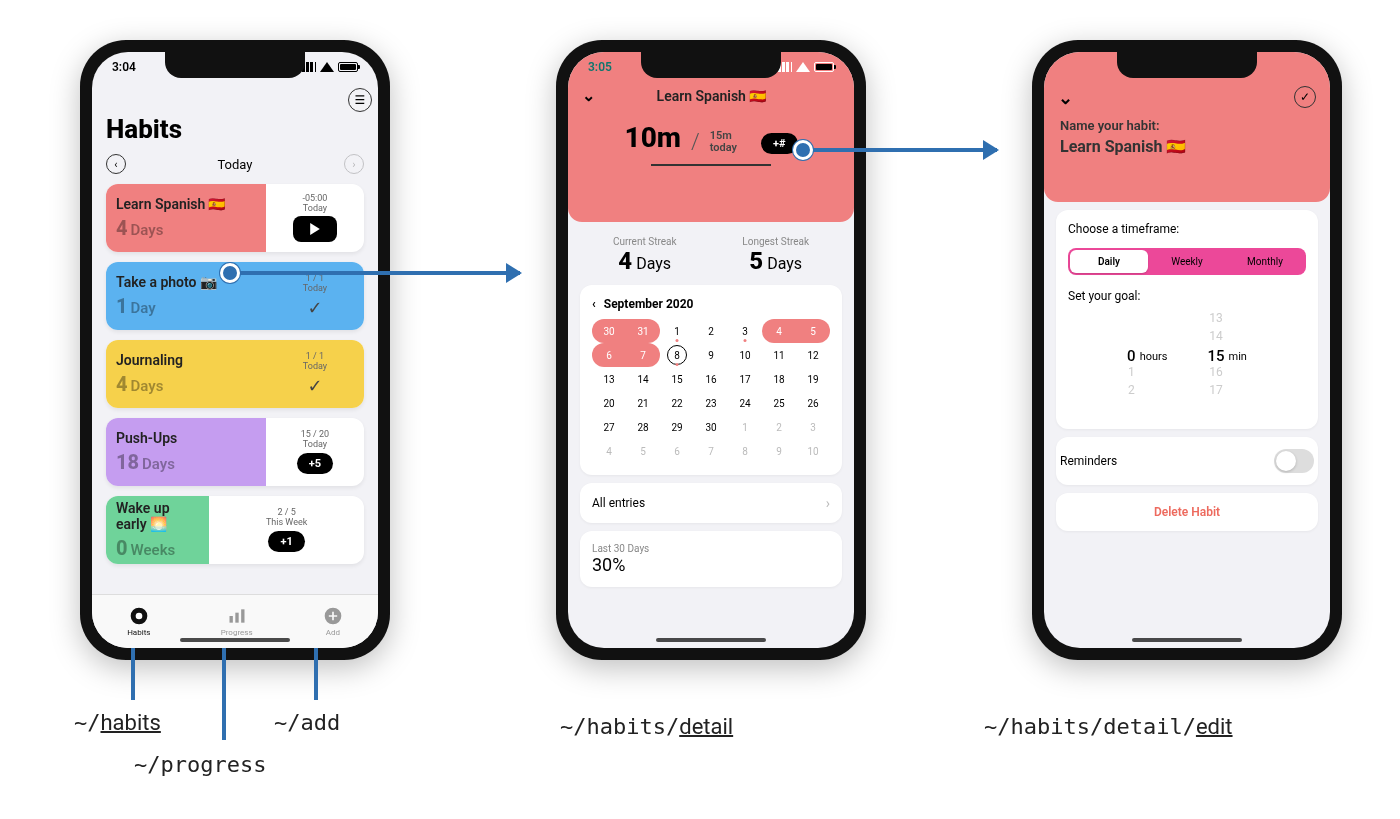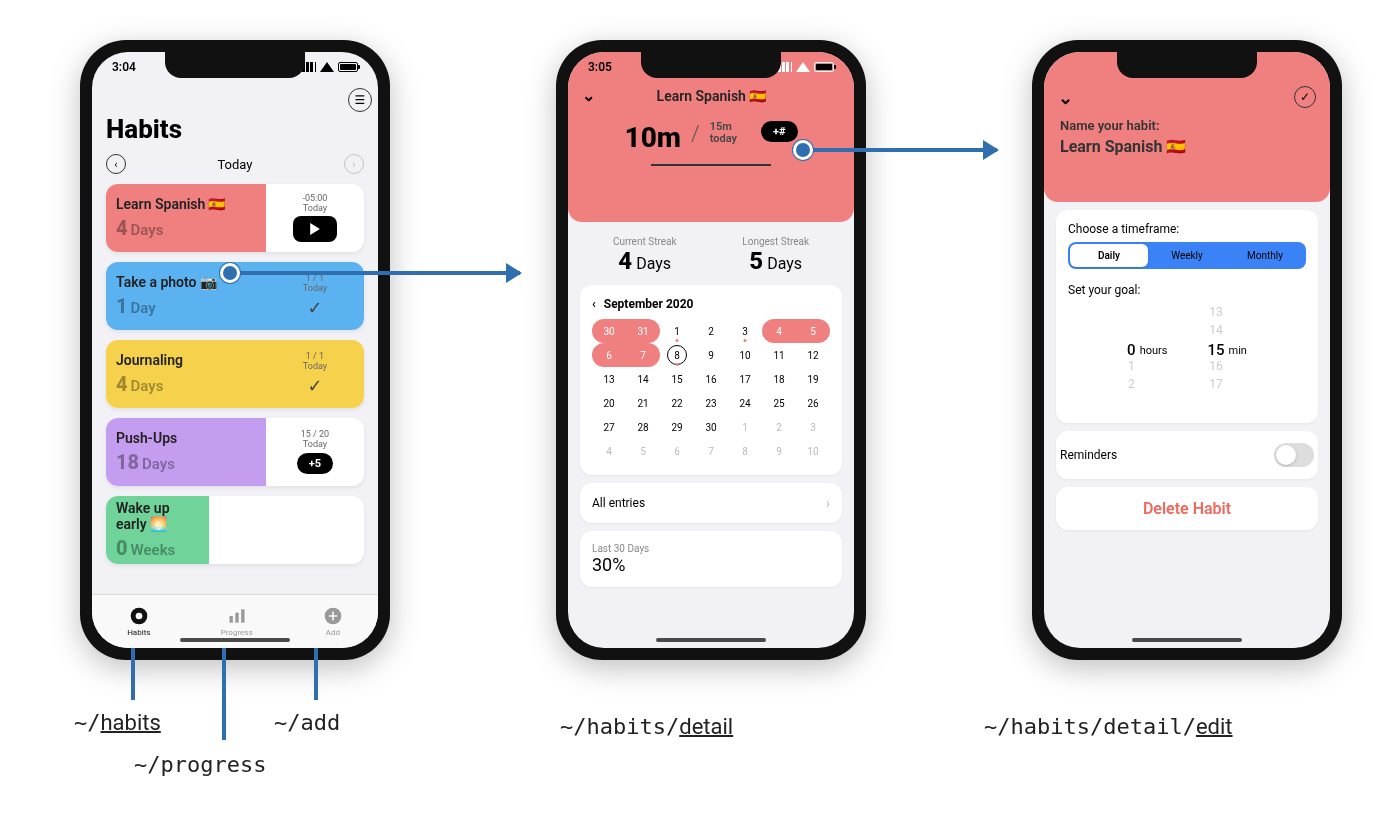--- a/index.html
+++ b/index.html
@@ -43,21 +43,21 @@
   .play svg{width:12px;height:12px;fill:#fff}
   .check{font-size:18px;color:#444}
   .tabbar{position:absolute;bottom:0;left:0;right:0;height:54px;background:#f9f9f9;border-top:1px solid #ddd;display:flex;justify-content:space-around;align-items:center;z-index:10}
   .tab{display:flex;flex-direction:column;align-items:center;gap:2px;font-size:8px;color:#999}
   .tab.active{color:#111}
   .tab svg{width:20px;height:20px}
 
   
   .s2-header{position:absolute;top:0;left:0;right:0;height:170px;background:#f08080;border-radius:0 0 14px 14px;padding-top:34px}
   .s2-title{text-align:center;font-size:14px;font-weight:600;color:#222}
-  .s2-stat-row{display:flex;align-items:flex-start;justify-content:center;gap:10px;margin-top:16px}
+  .s2-stat-row{display:flex;align-items:flex-end;justify-content:center;gap:10px;margin-top:16px}
   .s2-big{font-size:28px;font-weight:800}
   .s2-slash{font-size:22px;font-weight:300;color:#555}
   .s2-sm{font-size:11px;line-height:1.1;font-weight:600;color:#444;text-align:left}
   .s2-chip{background:#000;color:#fff;font-size:11px;font-weight:700;border-radius:14px;padding:4px 12px;margin-left:14px}
   .s2-underline{height:2px;width:120px;background:#333;margin:10px auto 0}
   .s2-body{position:absolute;top:178px;bottom:0;left:0;right:0;padding:0 12px 12px;overflow:hidden}
   .streak-row{display:flex;justify-content:space-around;margin:6px 0 10px}
   .streak-col{text-align:center}
   .streak-label{font-size:10px;color:#888}
   .streak-val{font-size:16px}
@@ -78,33 +78,33 @@
   .l30-v{font-size:18px;font-weight:400}
 
   
   .s3-header{position:absolute;top:0;left:0;right:0;height:150px;background:#f08080;border-radius:0 0 14px 14px;padding-top:34px}
   .s3-top{display:flex;justify-content:space-between;align-items:center;padding:0 14px}
   .s3-collapse{font-size:18px;font-weight:700}
   .s3-confirm{width:22px;height:22px;border:1.5px solid #333;border-radius:50%;display:flex;align-items:center;justify-content:center;font-size:12px}
   .s3-lab{font-size:13px;font-weight:600;color:#333;padding:10px 16px 4px}
   .s3-name{font-size:16px;font-weight:700;color:#333;padding:0 16px}
   .s3-body{position:absolute;top:158px;bottom:0;left:0;right:0;padding:0 12px 12px}
-  .seg{display:flex;background:#3b82f6;border-radius:8px;padding:2px;margin-top:6px}
+  .seg{display:flex;background:#ec4899;border-radius:8px;padding:2px;margin-top:12px}
   .seg span{flex:1;text-align:center;font-size:10px;padding:6px 0;border-radius:6px}
   .seg span.active{background:#fff;box-shadow:0 1px 2px rgba(0,0,0,.15);font-weight:600}
   .wheel-row{display:flex;justify-content:center;gap:40px;margin-top:8px}
   .wheel{display:flex;align-items:baseline;gap:4px}
   .wheel-col{display:flex;flex-direction:column;align-items:center}
   .wheel-col span{font-size:12px;color:#ccc;height:18px}
   .wheel-col span.sel{font-size:15px;color:#000;font-weight:500}
   .wheel-lab{font-size:11px;align-self:center}
   .switch-row{display:flex;justify-content:space-between;align-items:center;padding:12px 4px}
   .switch{width:40px;height:24px;background:#ddd;border-radius:14px;position:relative}
   .switch:after{content:"";position:absolute;top:2px;left:2px;width:20px;height:20px;background:#fff;border-radius:50%;box-shadow:0 1px 3px rgba(0,0,0,.2)}
-  .del{text-align:center;font-size:16px;font-weight:600;color:#ed6a5e;padding:12px 0}
+  .del{text-align:center;font-size:12px;font-weight:600;color:#ed6a5e;padding:12px 0}
 
   
   .arrow{position:absolute;height:4px;background:#2f6fb0}
   .arrow:after{content:"";position:absolute;right:-2px;top:-8px;border-left:16px solid #2f6fb0;border-top:10px solid transparent;border-bottom:10px solid transparent}
   .arrow-dot{position:absolute;width:20px;height:20px;background:#2f6fb0;border-radius:50%;border:3px solid #fff;box-shadow:0 0 0 1px #2f6fb0;z-index:50}
   .tick{position:absolute;width:4px;background:#2f6fb0}
   .route{position:absolute;font-family:ui-monospace,Menlo,Consolas,monospace;font-size:22px;color:#222}
   .route u{text-decoration:underline;text-decoration-thickness:1.5px}
 </style>
 </head>
@@ -192,20 +192,24 @@
     </div>
 
     <div class="habit">
       <div class="habit-left hc-green" style="flex:0 0 40%">
             <div class="habit-name">Wake up early 🌅</div>
             <div class="habit-sub">
               <b>0</b>
               <span>Weeks</span>
             </div>
           </div>
+      <div class="habit-right">
+            <div class="habit-meta"><span>2 / 5</span><br><span>This Week</span></div>
+            <div class="pill">+1</div>
+          </div>
     </div>
   </div>
 
   <div class="tabbar">
     <div class="tab active">
           <svg viewBox="0 0 24 24" fill="currentColor">
             <circle cx="12" cy="12" r="10"></circle>
             <circle cx="12" cy="12" r="4" fill="#fff"></circle>
           </svg>
           <span>Habits</span>
@@ -226,21 +230,21 @@
           <span>Add</span>
         </div>
   </div>
   <div class="home-ind"></div>
  </div>
 </div>
 
 <div class="phone p2">
  <div class="screen">
   <div class="notch"></div>
-  <div class="status" style="color:#000000">
+  <div class="status" style="color:#0f766e">
     <span>3:05</span>
     <div class="status-icons">
           <span class="sig" style="filter:invert(1)"></span>
           <span class="wifi" style="border-bottom-color:#fff"></span>
           <span class="batt" style="border-color:#fff"></span>
         </div>
   </div>
 
   <div class="s2-header">
     <div style="display:flex;align-items:center;padding:0 14px">

